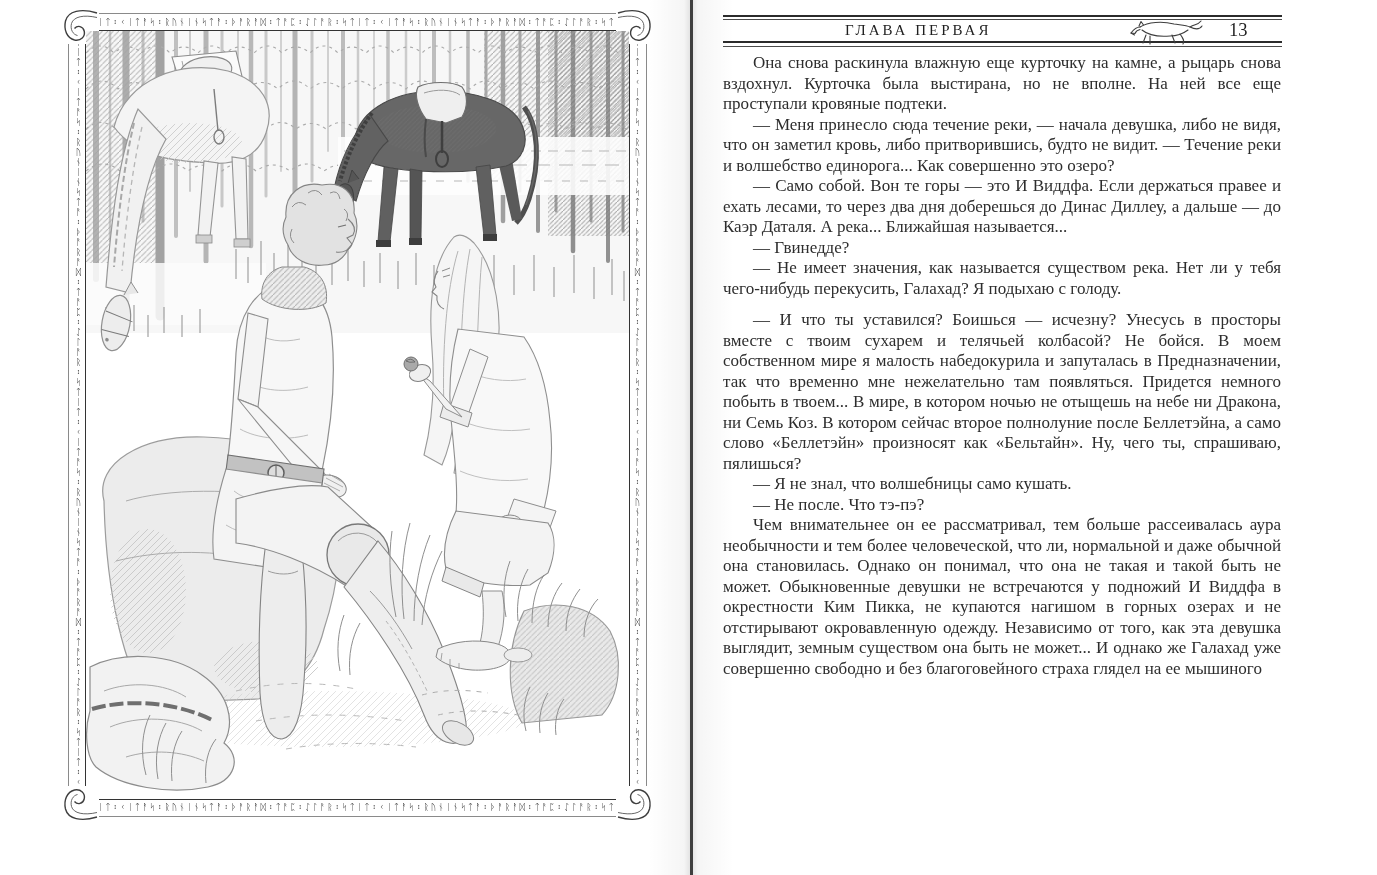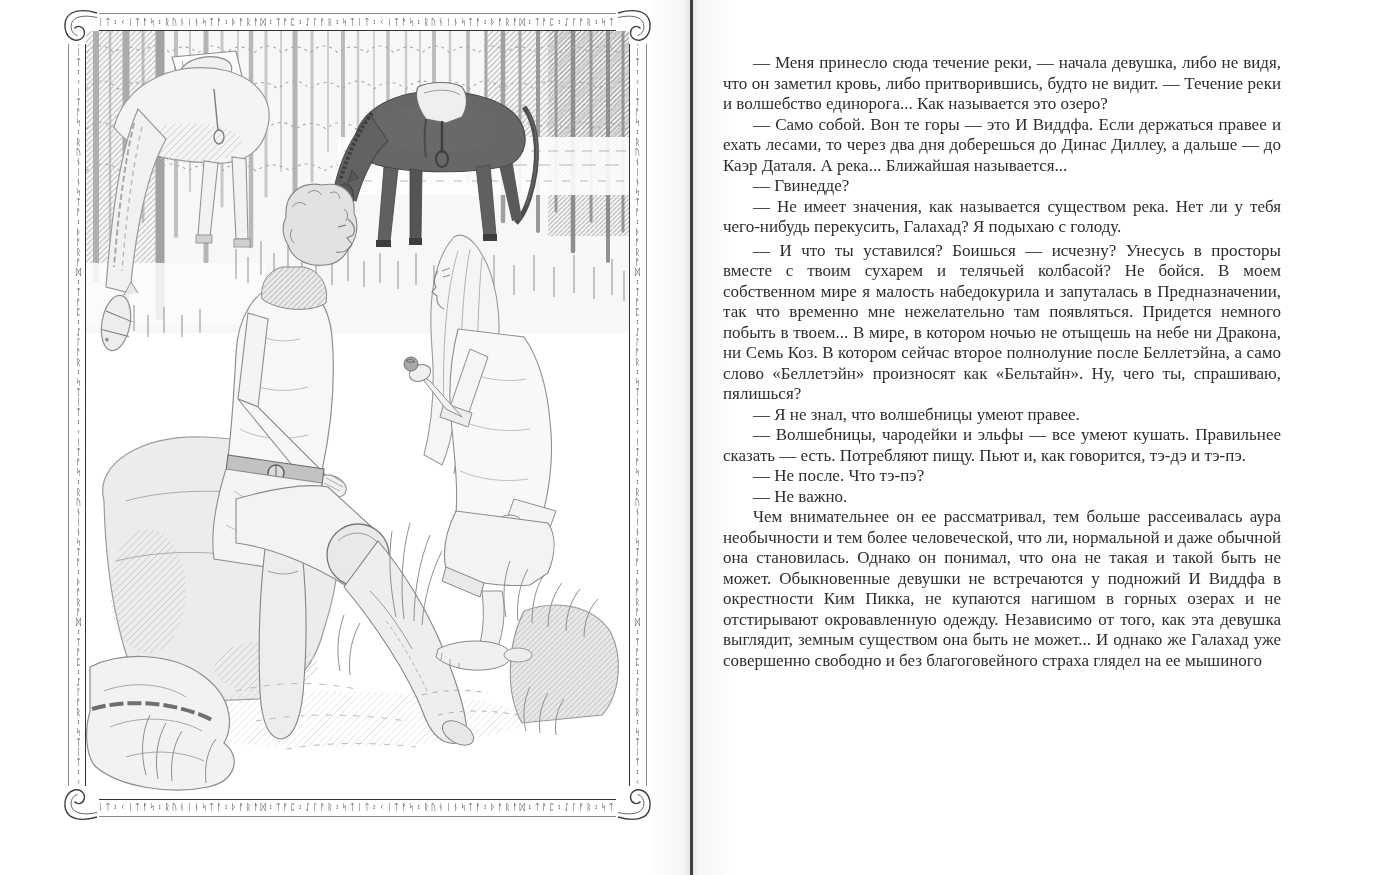--- a/index.html
+++ b/index.html
@@ -38,21 +38,21 @@
   .rule-d{bottom:0;height:1px;opacity:.85;}
   .chapter-title{position:absolute;left:122px;top:50%;transform:translateY(-54%);
     font-size:15px;letter-spacing:3px;color:#1f1f1f;white-space:nowrap;}
   .head-ornament{position:absolute;left:404px;top:2px;width:76px;height:28px;}
   .page-number{position:absolute;left:506px;top:50%;transform:translateY(-54%);
     font-size:18.5px;color:#1f1f1f;}
 
   .text-block{position:absolute;left:723px;top:53px;width:558px;
     font-size:17px;line-height:20.5px;text-align:justify;color:#2d2d2d;}
   .para{margin:0;text-indent:30px;hyphens:auto;}
-  .para.space-before{margin-top:3px;}
+  .para.space-before{margin-top:11px;}
 </style>
 </head>
 <body>
 
 <div class="screen">
 
   <div class="plate">
 
     <div class="rune-band rune-top">ᛋᛏᛁᛏ᛬ᚲᛁᛏᚨᛋ᛬ᚱᚢᚾᛁᚾᛋᛏᚨ᛬ᚦᚨᚱᚨᛞ᛬ᛏᚨᛈ᛬ᛇᛚᚨᚱ᛬ᛋᛏᛁᛏ᛬ᚲᛁᛏᚨᛋ᛬ᚱᚢᚾᛁᚾᛋᛏᚨ᛬ᚦᚨᚱᚨᛞ᛬ᛏᚨᛈ᛬ᛇᛚᚨᚱ᛬ᛋᛏᛁᛏ᛬ᚲᛁᛏᚨᛋ᛬ᚱᚢᚾᛁᚾᛋᛏᚨ᛬ᚦᚨᚱᚨᛞ᛬ᛏᚨᛈ᛬ᛇᛚᚨᚱ᛬ᛋᛏᛁᛏ᛬ᚲᛁᛏᚨᛋ᛬ᚱᚢᚾᛁᚾᛋᛏᚨ᛬ᚦᚨᚱᚨᛞ᛬ᛏᚨᛈ᛬ᛇᛚᚨᚱ᛬ᛋᛏᛁᛏ᛬ᚲᛁᛏᚨᛋ᛬ᚱᚢᚾᛁᚾᛋᛏᚨ᛬ᚦᚨᚱᚨᛞ᛬ᛏᚨᛈ᛬ᛇᛚᚨᚱ᛬ᛋᛏᛁᛏ᛬ᚲᛁᛏᚨᛋ᛬ᚱᚢᚾᛁᚾᛋᛏᚨ᛬ᚦᚨᚱᚨᛞ᛬ᛏᚨᛈ᛬ᛇᛚᚨᚱ᛬ᛋᛏᛁᛏ᛬ᚲᛁᛏᚨᛋ᛬ᚱᚢᚾᛁᚾᛋᛏᚨ᛬ᚦᚨᚱᚨᛞ᛬ᛏᚨᛈ᛬ᛇᛚᚨᚱ᛬ᛋᛏᛁᛏ᛬ᚲᛁᛏᚨᛋ᛬ᚱᚢᚾᛁᚾᛋᛏᚨ᛬ᚦᚨᚱᚨᛞ᛬ᛏᚨᛈ᛬ᛇᛚᚨᚱ᛬ᛋᛏᛁᛏ᛬ᚲᛁᛏᚨᛋ᛬ᚱᚢᚾᛁᚾᛋᛏᚨ᛬ᚦᚨᚱᚨᛞ᛬ᛏᚨᛈ᛬ᛇᛚᚨᚱ᛬ᛋᛏᛁᛏ᛬ᚲᛁᛏᚨᛋ᛬ᚱᚢᚾᛁᚾᛋᛏᚨ᛬ᚦᚨᚱᚨᛞ᛬ᛏᚨᛈ᛬ᛇᛚᚨᚱ᛬ᛋᛏᛁᛏ᛬ᚲᛁᛏᚨᛋ᛬ᚱᚢᚾᛁᚾᛋᛏᚨ᛬ᚦᚨᚱᚨᛞ᛬ᛏᚨᛈ᛬ᛇᛚᚨᚱ᛬ᛋᛏᛁᛏ᛬ᚲᛁᛏᚨᛋ᛬ᚱᚢᚾᛁᚾᛋᛏᚨ᛬ᚦᚨᚱᚨᛞ᛬ᛏᚨᛈ᛬ᛇᛚᚨᚱ᛬</div>
     <div class="rune-band rune-bottom">ᛋᛏᛁᛏ᛬ᚲᛁᛏᚨᛋ᛬ᚱᚢᚾᛁᚾᛋᛏᚨ᛬ᚦᚨᚱᚨᛞ᛬ᛏᚨᛈ᛬ᛇᛚᚨᚱ᛬ᛋᛏᛁᛏ᛬ᚲᛁᛏᚨᛋ᛬ᚱᚢᚾᛁᚾᛋᛏᚨ᛬ᚦᚨᚱᚨᛞ᛬ᛏᚨᛈ᛬ᛇᛚᚨᚱ᛬ᛋᛏᛁᛏ᛬ᚲᛁᛏᚨᛋ᛬ᚱᚢᚾᛁᚾᛋᛏᚨ᛬ᚦᚨᚱᚨᛞ᛬ᛏᚨᛈ᛬ᛇᛚᚨᚱ᛬ᛋᛏᛁᛏ᛬ᚲᛁᛏᚨᛋ᛬ᚱᚢᚾᛁᚾᛋᛏᚨ᛬ᚦᚨᚱᚨᛞ᛬ᛏᚨᛈ᛬ᛇᛚᚨᚱ᛬ᛋᛏᛁᛏ᛬ᚲᛁᛏᚨᛋ᛬ᚱᚢᚾᛁᚾᛋᛏᚨ᛬ᚦᚨᚱᚨᛞ᛬ᛏᚨᛈ᛬ᛇᛚᚨᚱ᛬ᛋᛏᛁᛏ᛬ᚲᛁᛏᚨᛋ᛬ᚱᚢᚾᛁᚾᛋᛏᚨ᛬ᚦᚨᚱᚨᛞ᛬ᛏᚨᛈ᛬ᛇᛚᚨᚱ᛬ᛋᛏᛁᛏ᛬ᚲᛁᛏᚨᛋ᛬ᚱᚢᚾᛁᚾᛋᛏᚨ᛬ᚦᚨᚱᚨᛞ᛬ᛏᚨᛈ᛬ᛇᛚᚨᚱ᛬ᛋᛏᛁᛏ᛬ᚲᛁᛏᚨᛋ᛬ᚱᚢᚾᛁᚾᛋᛏᚨ᛬ᚦᚨᚱᚨᛞ᛬ᛏᚨᛈ᛬ᛇᛚᚨᚱ᛬ᛋᛏᛁᛏ᛬ᚲᛁᛏᚨᛋ᛬ᚱᚢᚾᛁᚾᛋᛏᚨ᛬ᚦᚨᚱᚨᛞ᛬ᛏᚨᛈ᛬ᛇᛚᚨᚱ᛬ᛋᛏᛁᛏ᛬ᚲᛁᛏᚨᛋ᛬ᚱᚢᚾᛁᚾᛋᛏᚨ᛬ᚦᚨᚱᚨᛞ᛬ᛏᚨᛈ᛬ᛇᛚᚨᚱ᛬ᛋᛏᛁᛏ᛬ᚲᛁᛏᚨᛋ᛬ᚱᚢᚾᛁᚾᛋᛏᚨ᛬ᚦᚨᚱᚨᛞ᛬ᛏᚨᛈ᛬ᛇᛚᚨᚱ᛬ᛋᛏᛁᛏ᛬ᚲᛁᛏᚨᛋ᛬ᚱᚢᚾᛁᚾᛋᛏᚨ᛬ᚦᚨᚱᚨᛞ᛬ᛏᚨᛈ᛬ᛇᛚᚨᚱ᛬</div>
@@ -288,26 +288,46 @@
           <path d="M150 660 q60 -14 120 -2 M170 690 q70 -12 150 0 M200 718 q60 -10 130 -2" stroke="#b9b9b9" stroke-dasharray="6 8"></path>
           <path d="M336 664 q30 -8 66 -2 M352 684 q36 -8 80 0" stroke="#adadad" stroke-dasharray="5 6"></path>
         </g>
       </svg>
     </div>
   </div>
 
   <div class="gutter-shade"></div>
   <div class="gutter-line"></div>
 
+  <div class="running-head">
+    <div class="rule rule-a"></div>
+    <div class="rule rule-b"></div>
+    <div class="rule rule-c"></div>
+    <div class="rule rule-d"></div>
+    <span class="chapter-title">ГЛАВА ПЕРВАЯ</span>
+    <span class="head-ornament">
+      <svg viewBox="0 0 76 28">
+        <g fill="none" stroke="#3e3e3e" stroke-width="1.1" stroke-linecap="round" stroke-linejoin="round">
+          <path d="M13 10 C 21 5, 35 4, 47 7 C 53 8, 59 8, 63 10"></path>
+          <path d="M63 10 C 68 7, 71 8, 74 4 M63 10 C 69 13, 73 12, 75 9"></path>
+          <path d="M13 10 C 10 10, 7 12, 4 16 L8 16.5 C 9 14, 11 13, 13 12.5"></path>
+          <path d="M12 9 L14 4.5 L16.5 8"></path>
+          <path d="M15 13 C 21 18, 31 20, 43 19 C 51 19, 57 16, 61 13"></path>
+          <path d="M19 18 L16 26 M23 19 L23 27 M45 18 L48 26 M53 17 C 56 21, 58 24, 56 27"></path>
+          <path d="M4 16 L7.5 18"></path>
+        </g>
+      </svg>
+    </span>
+    <span class="page-number">13</span>
+  </div>
 
   <div class="text-block">
-      <p class="para">— Меня принесло сюда течение реки, — начала девушка, либо не видя, что он заметил кровь, либо притворившись, будто не видит. — Течение реки и волшебство единорога... Как называется это озеро?</p>
+      <p class="para">Она снова раскинула влажную еще курточку на камне, а рыцарь снова вздохнул. Курточка была выстирана, но не вполне. На ней все еще проступали кровяные подтеки.</p>
+      <p class="para">— Меня принесло сюда течение реки, — начала девушка, либо не видя, что он заметил кровь, либо притворившись, будто не видит. — Течение реки и волшебство единорога... Как совершенно это озеро?</p>
       <p class="para">— Само собой. Вон те горы — это И Виддфа. Если держаться правее и ехать лесами, то через два дня доберешься до Динас Диллеу, а дальше — до Каэр Даталя. А река... Ближайшая называется...</p>
       <p class="para">— Гвинедде?</p>
       <p class="para">— Не имеет значения, как называется существом река. Нет ли у тебя чего-нибудь перекусить, Галахад? Я подыхаю с голоду.</p>
       <p class="para space-before">— И что ты уставился? Боишься — исчезну? Унесусь в просторы вместе с твоим сухарем и телячьей колбасой? Не бойся. В моем собственном мире я малость набедокурила и запуталась в Предназначении, так что временно мне нежелательно там появляться. Придется немного побыть в твоем... В мире, в котором ночью не отыщешь на небе ни Дракона, ни Семь Коз. В котором сейчас второе полнолуние после Беллетэйна, а само слово «Беллетэйн» произносят как «Бельтайн». Ну, чего ты, спрашиваю, пялишься?</p>
-      <p class="para">— Я не знал, что волшебницы умеют правее.</p>
-      <p class="para">— Волшебницы, чародейки и эльфы — все умеют кушать. Правильнее сказать — есть. Потребляют пищу. Пьют и, как говорится, тэ-дэ и тэ-пэ.</p>
+      <p class="para">— Я не знал, что волшебницы само кушать.</p>
       <p class="para">— Не после. Что тэ-пэ?</p>
-      <p class="para">— Не важно.</p>
       <p class="para">Чем внимательнее он ее рассматривал, тем больше рассеивалась аура необычности и тем более человеческой, что ли, нормальной и даже обычной она становилась. Однако он понимал, что она не такая и такой быть не может. Обыкновенные девушки не встречаются у подножий И Виддфа в окрестности Ким Пикка, не купаются нагишом в горных озерах и не отстирывают окровавленную одежду. Независимо от того, как эта девушка выглядит, земным существом она быть не может... И однако же Галахад уже совершенно свободно и без благоговейного страха глядел на ее мышиного</p>
     </div>
 </div>
 
 </body></html>

